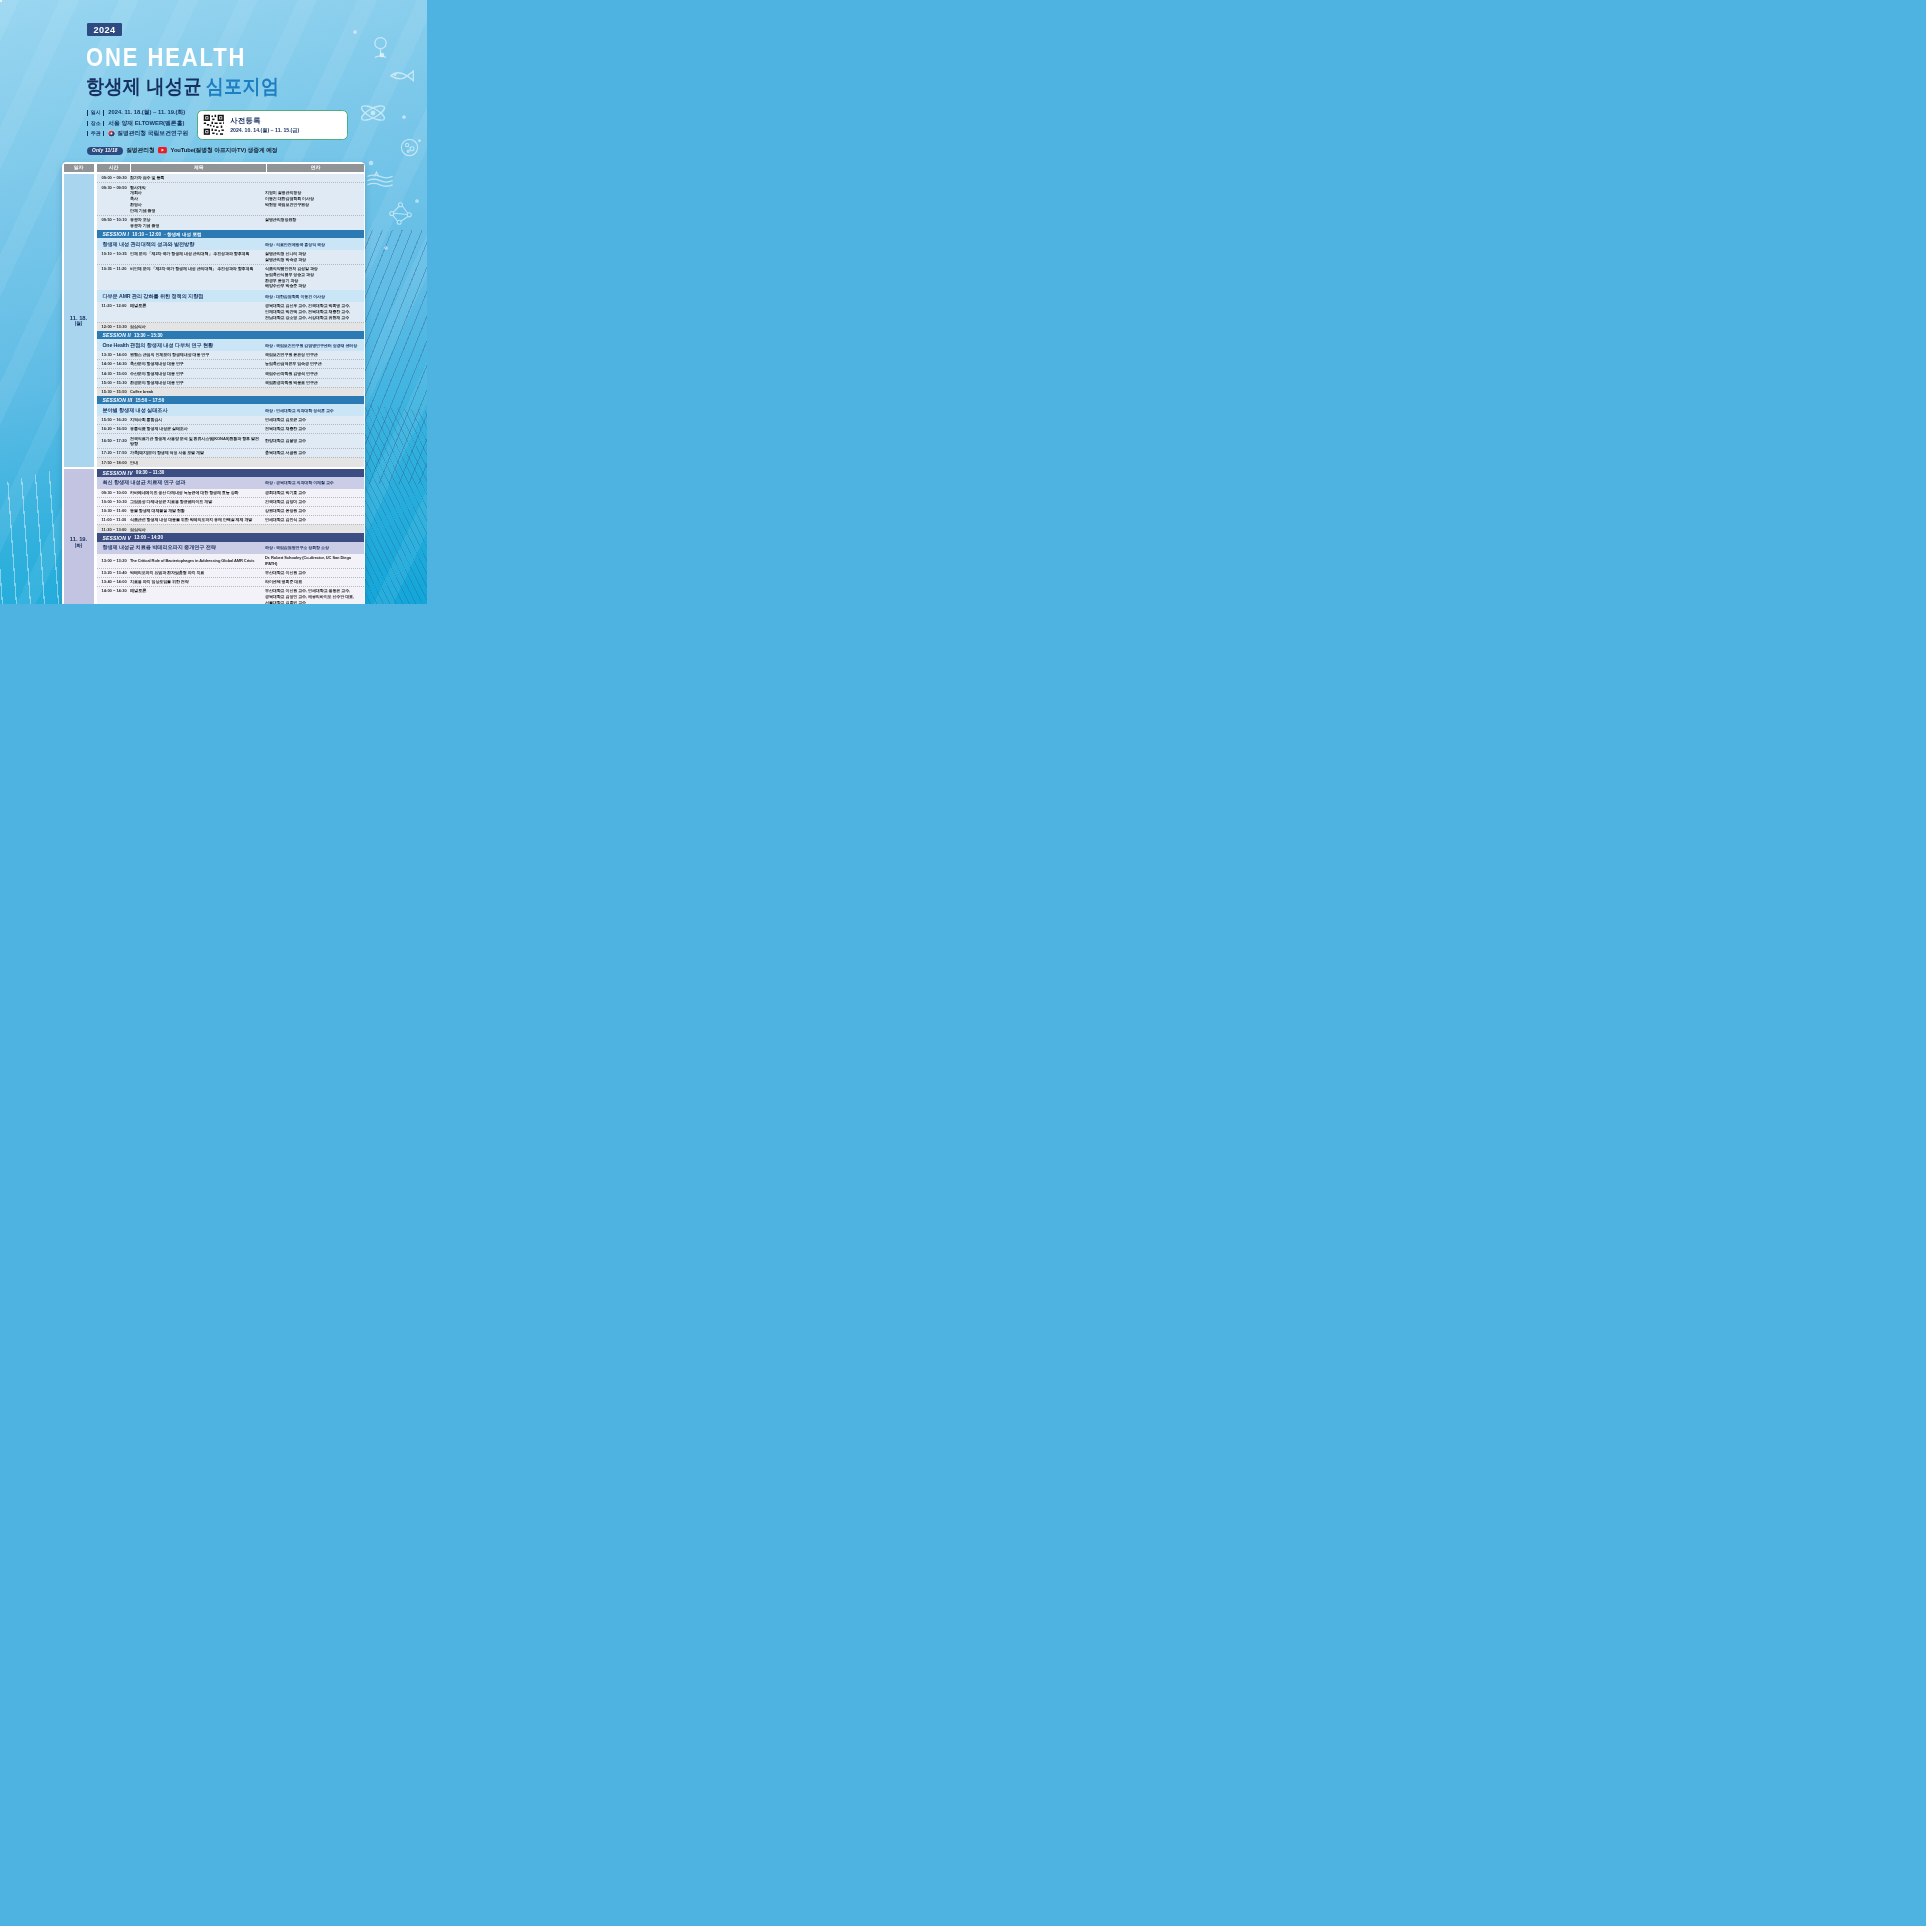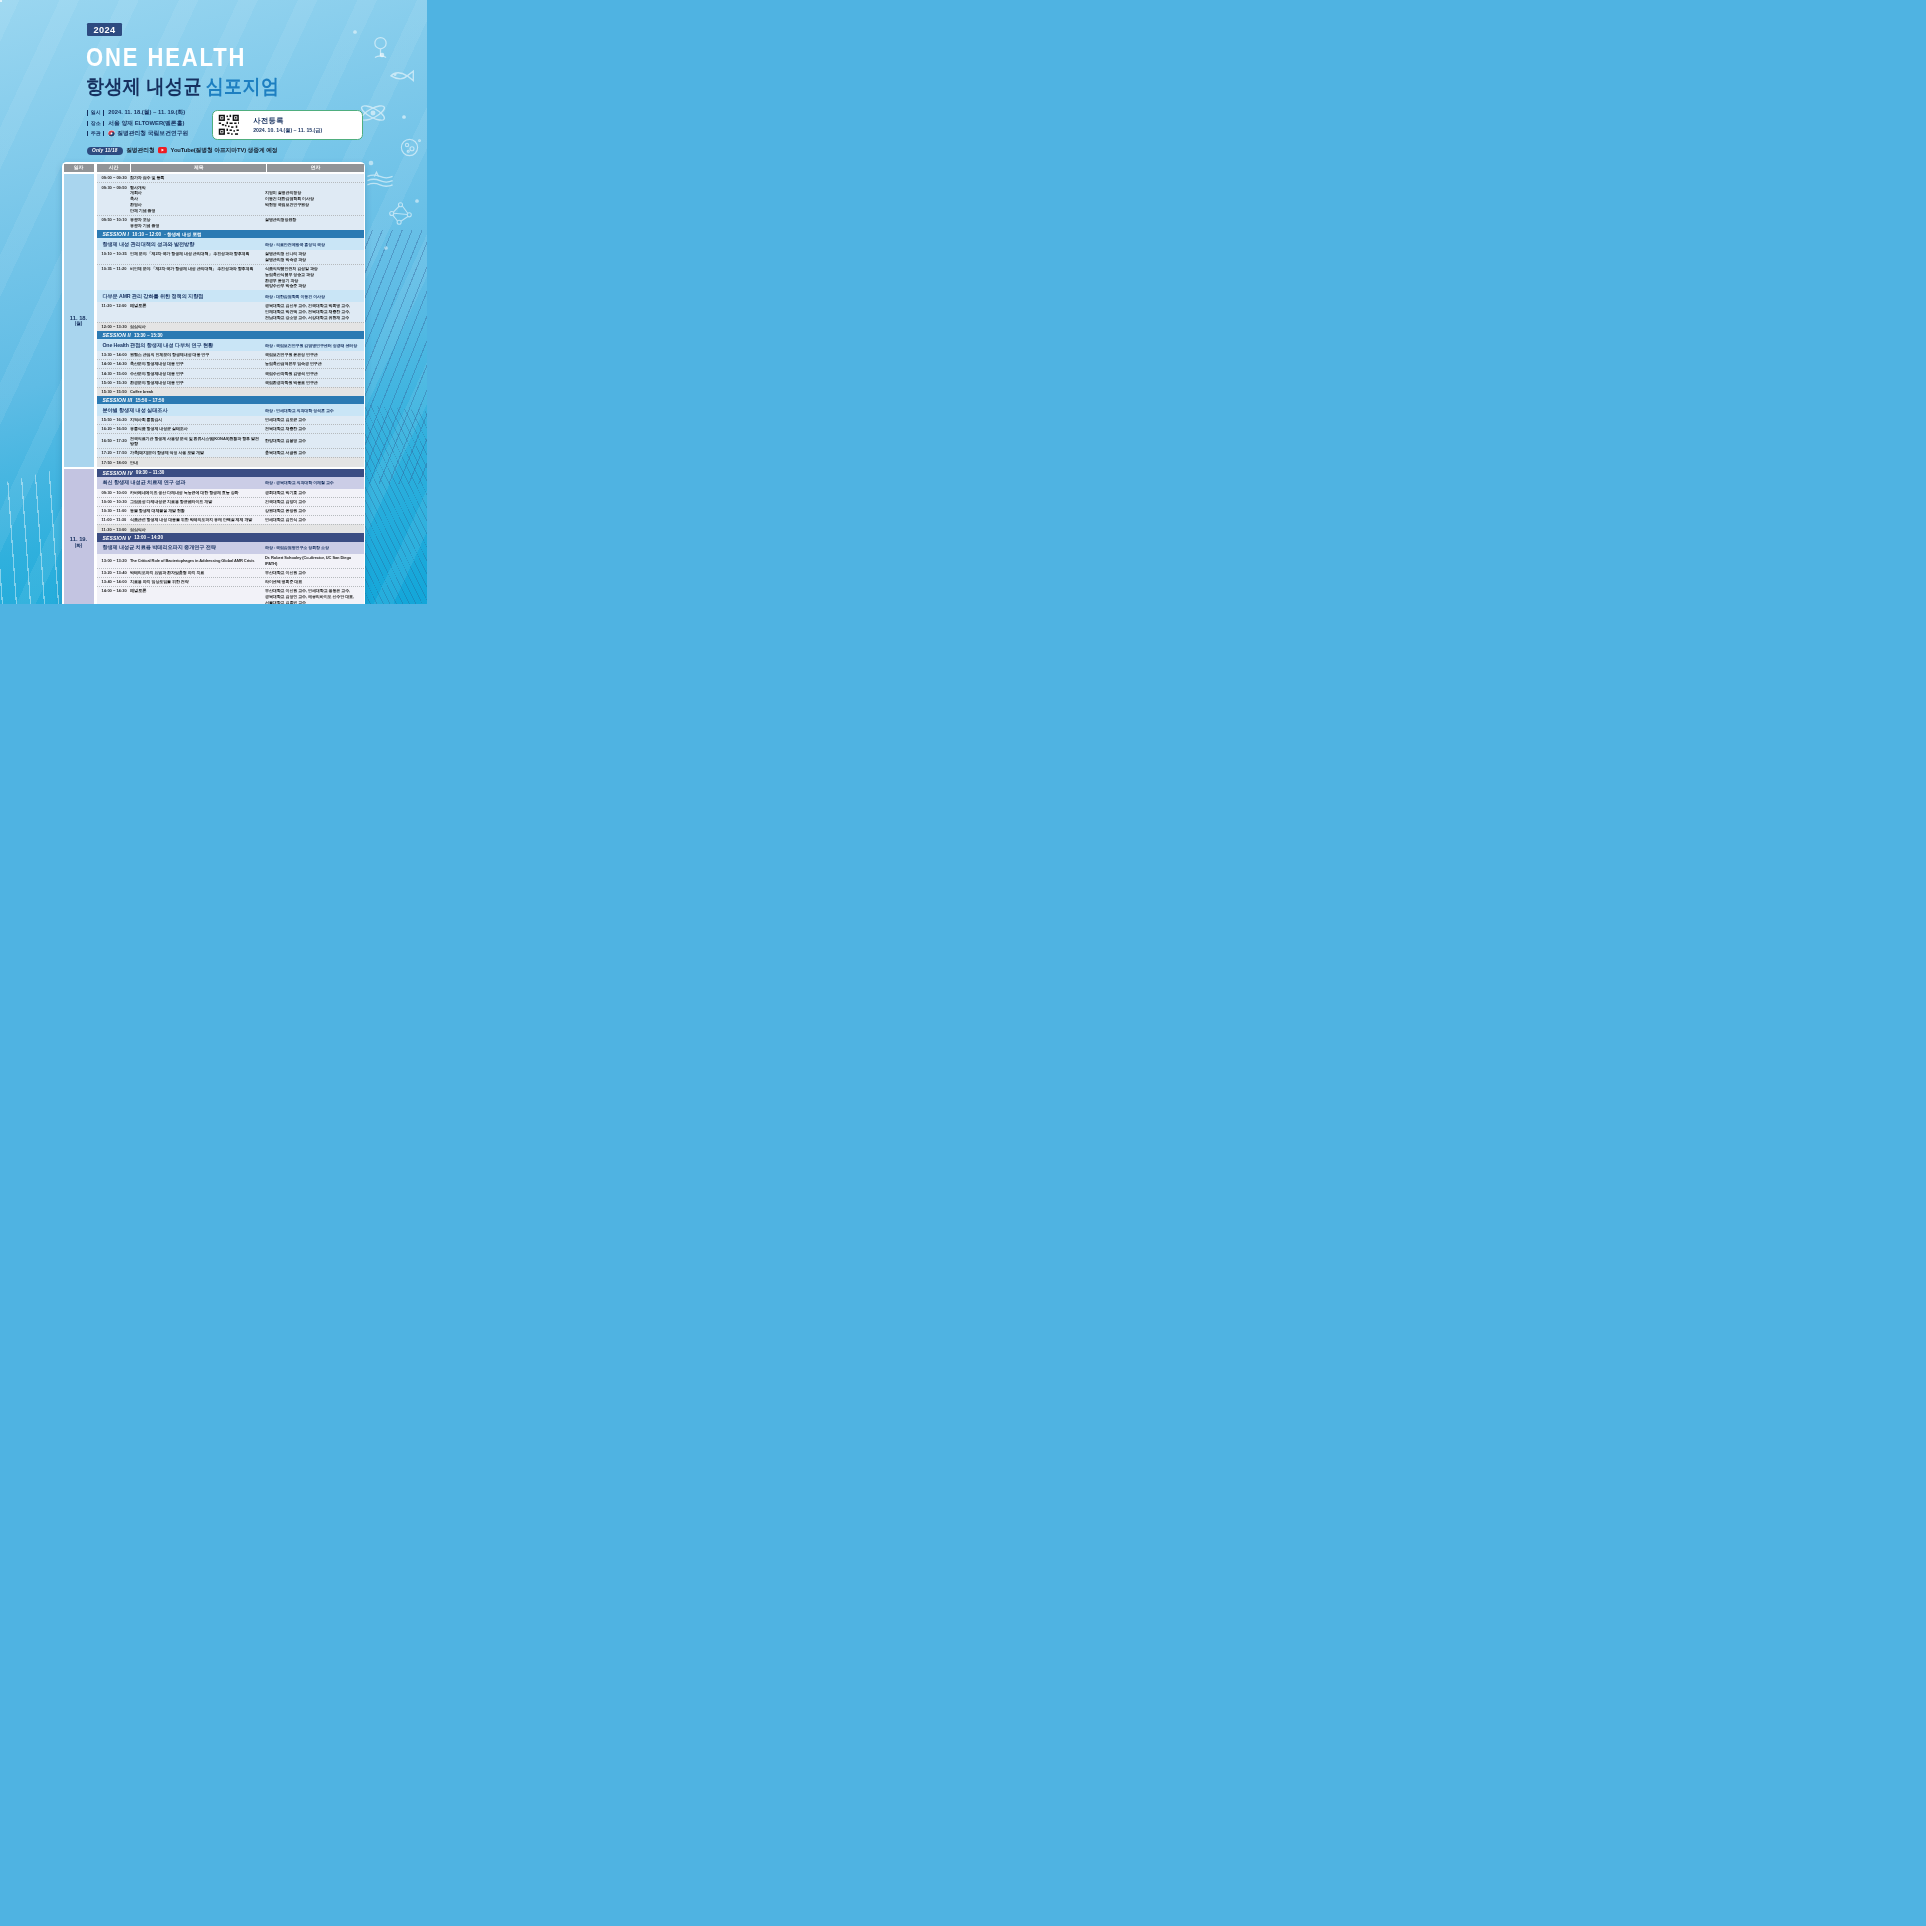--- a/index.html
+++ b/index.html
@@ -33,21 +33,21 @@
   .ko-dark{color:var(--navy);}
   .ko-light{color:var(--title-light-blue); margin-left:3.9px;}
   .info-list{position:absolute; left:87px; top:109px;}
   .info-row{display:flex; align-items:center; margin-bottom:2.7px; height:7.7px;}
   .info-label{border-left:0.8px solid var(--navy); border-right:0.8px solid var(--navy); padding:0 2.7px;
     font-size:5px; font-weight:800; color:var(--navy); margin-right:3.9px; line-height:5.4px;}
   .info-value{font-size:5.8px; font-weight:800; color:var(--navy); display:flex; align-items:center; gap:1.9px;}
   .org-logo{width:7px; height:7px; flex:0 0 auto;}
   .reg-box{position:absolute; left:197px; top:110px; width:151px; height:30px; box-sizing:border-box;
     background:#fff; border:1.2px solid var(--green); border-radius:5.4px; display:flex; align-items:center;
-    gap:14px; padding:2.3px 4.6px;margin-left:15px;}
+    gap:6px; padding:2.3px 4.6px;}
   .qr{width:21.6px; height:21.6px; flex:0 0 auto;}
   .reg-title{font-size:7.3px; font-weight:900; color:var(--navy); letter-spacing:0.4px;}
   .reg-period{font-size:5.2px; font-weight:800; color:var(--navy); margin-top:1.2px; white-space:nowrap;}
   .broadcast{position:absolute; left:87px; top:146px; display:flex; align-items:center; gap:3.5px;}
   .only-badge{background:var(--badge-navy); color:#fff; font-size:4.8px; font-weight:800; font-style:italic;
     padding:1.5px 5px; border-radius:5px; letter-spacing:0.2px;}
   .bc-org,.bc-text{font-size:5.8px; font-weight:800; color:#141c2c; letter-spacing:-0.1px;}
   .yt-icon{width:8.9px; height:6.2px;}
   
   #schedule-card{position:absolute; left:62px; top:162px; width:303px; box-sizing:border-box;

